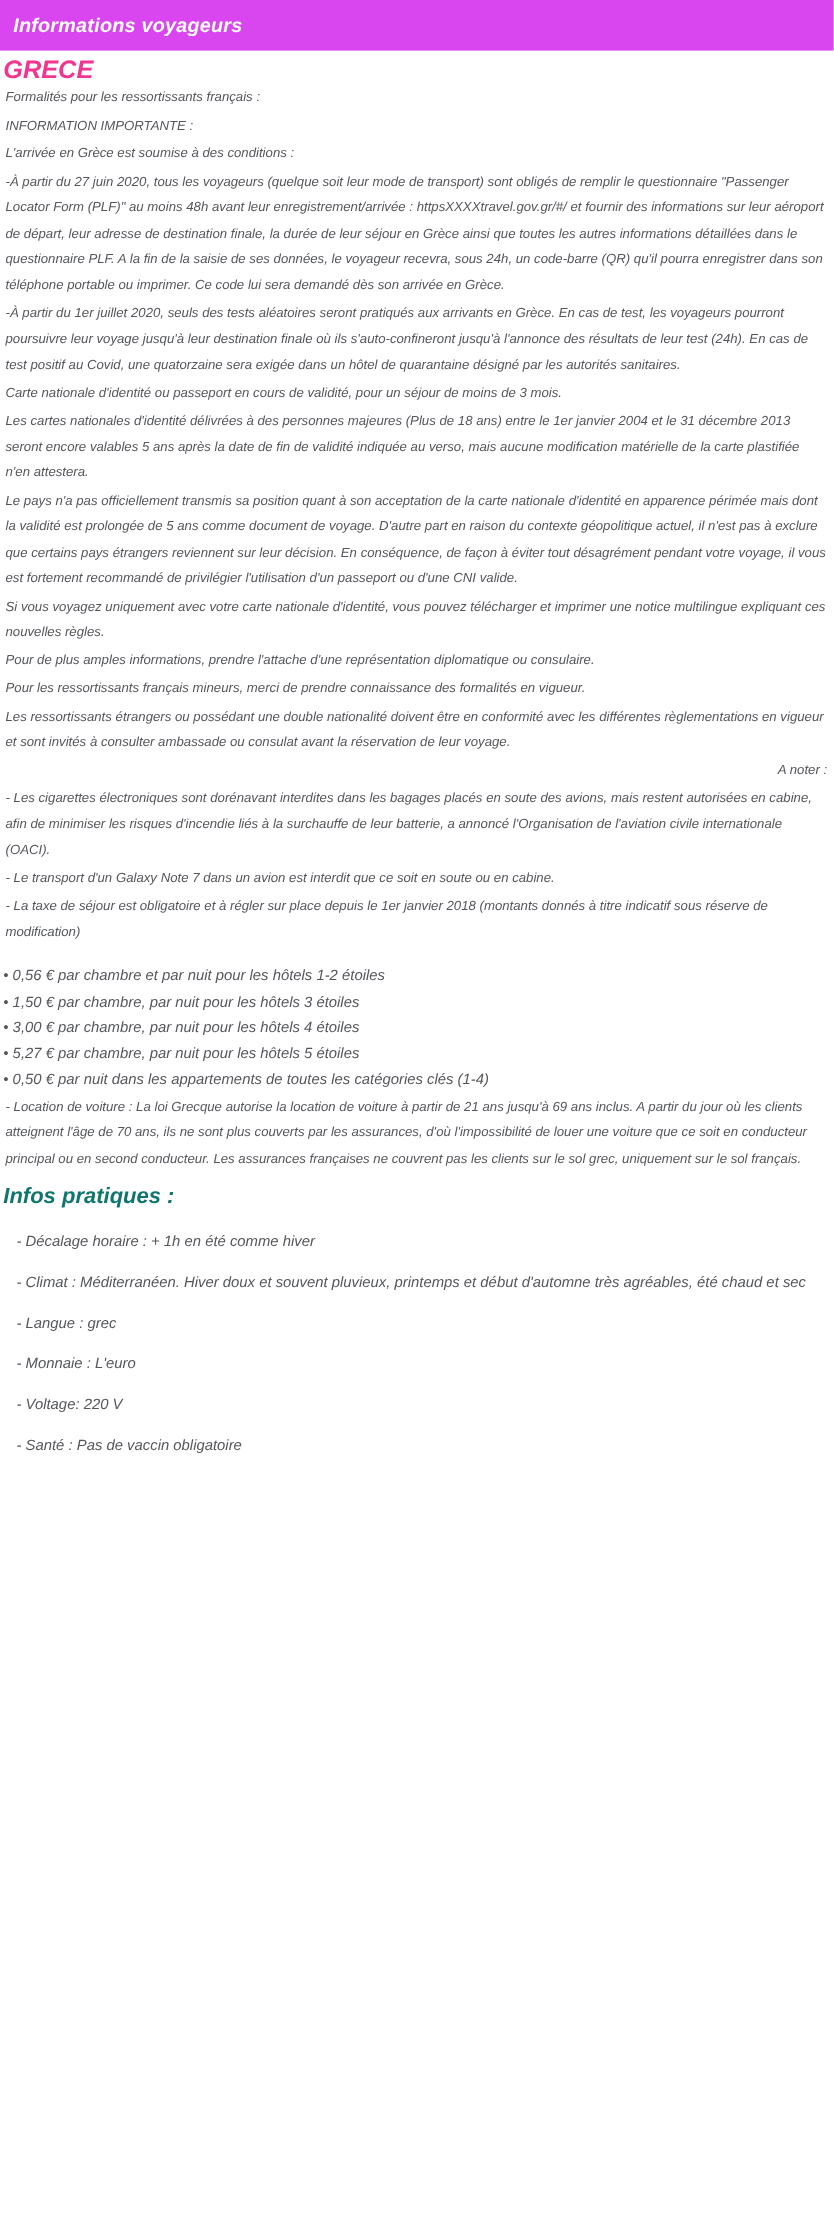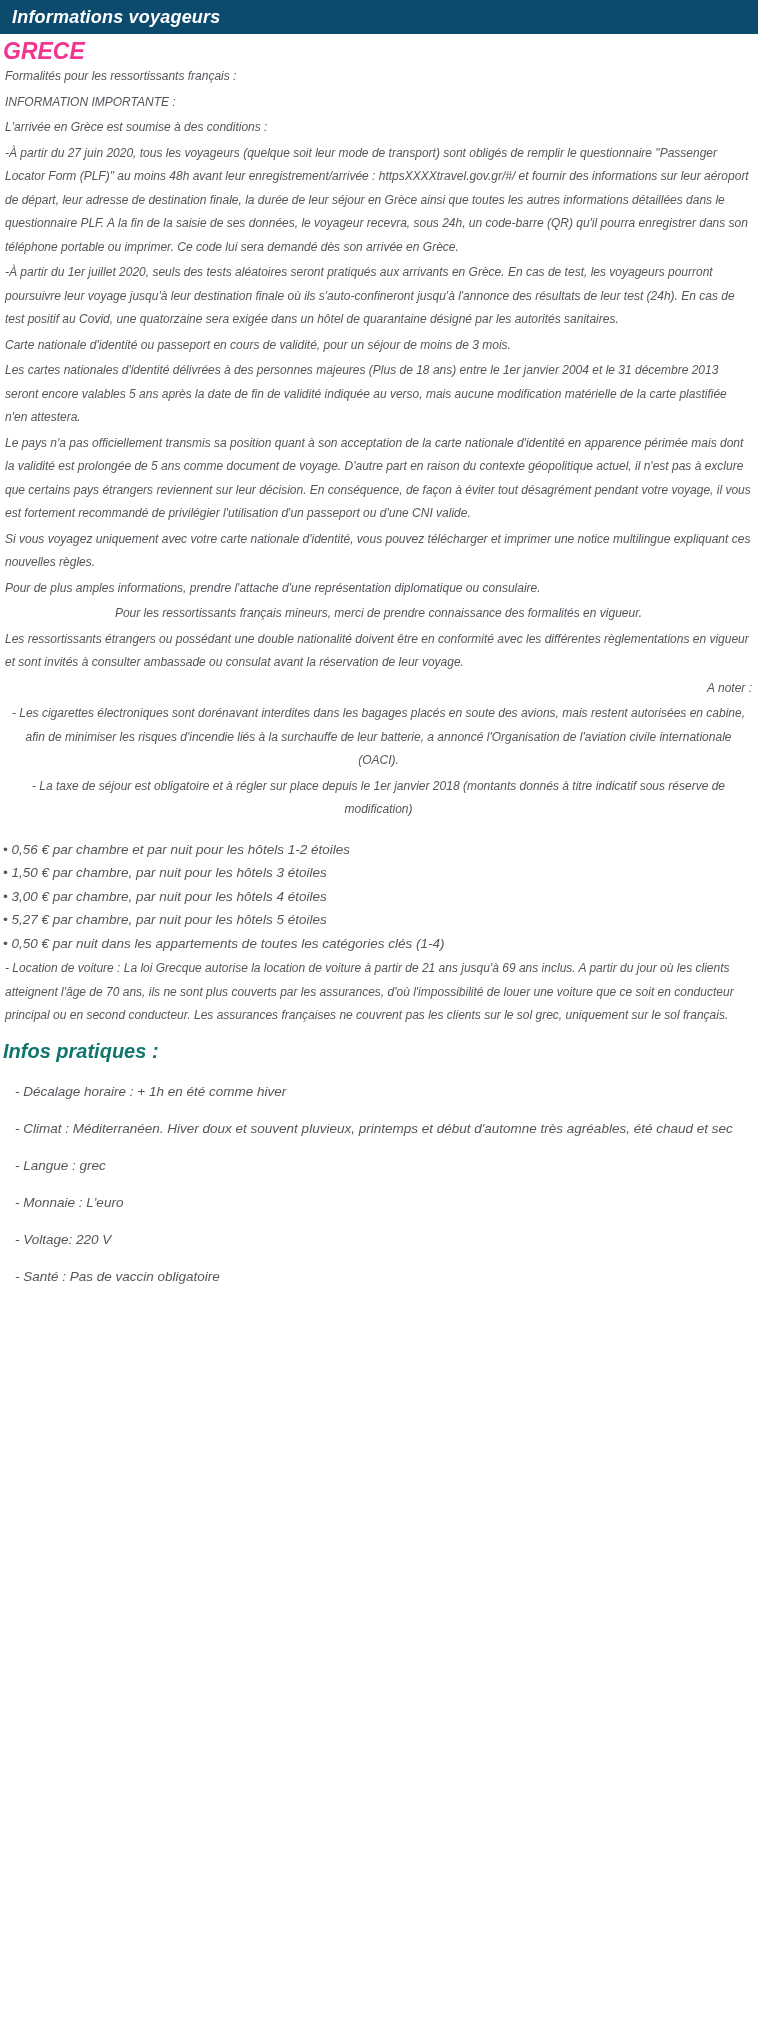--- a/index.html
+++ b/index.html
@@ -4,22 +4,22 @@
 <style>
   html, body { margin: 0; padding: 0; background: #ffffff; }
   body {
     width: 758px;
     font-family: "Liberation Sans", sans-serif;
     font-style: italic;
     color: #54565b;
     -webkit-font-smoothing: antialiased;
   }
   .topbar {
-    background: #0c4a6e;
-    height: 34px;
+    background: #d946ef;
+    height: 46px;
     display: flex;
     align-items: center;
     padding-left: 12px;
     box-sizing: border-box;
   }
   .topbar-title {
     color: #ffffff;
     font-size: 18px;
     font-weight: 700;
     font-style: italic;
@@ -54,21 +54,21 @@
   .bullets p { margin: 0; font-size: 13.5px; line-height: 23.5px; }
   .infos-list { margin-top: 17px; }
   .infos-list p { margin: 12px; font-size: 13.5px; line-height: 25px; }
   
   .mt34 { margin-top: 34px; }
   .mt52 { margin-top: 52px; }
   .mt43 { margin-top: 43px; }
   .mt70 { margin-top: 70px; }
   .mt23 { margin-top: 23px; }
   .mt58 { margin-top: 58px; }
-  .mt56 { margin-top: 56px; text-align: center; }
+  .mt56 { margin-top: 56px; }
   .mt38 { margin-top: 38px; }
   .mt98 { margin-top: 98px; text-align: right; }
   .mt57 { margin-top: 57px; }
   .mt59 { margin-top: 59px; }
 </style>
 </head>
 <body>
 
 <div class="topbar">
   <span class="topbar-title">Informations voyageurs</span>
@@ -89,20 +89,21 @@
   <p class="body-p">Les cartes nationales d'identité délivrées à des personnes majeures (Plus de 18 ans) entre le 1er janvier 2004 et le 31 décembre 2013 seront encore valables 5 ans après la date de fin de validité indiquée au verso, mais aucune modification matérielle de la carte plastifiée n'en attestera.</p>
   <p class="body-p">Le pays n'a pas officiellement transmis sa position quant à son acceptation de la carte nationale d'identité en apparence périmée mais dont la validité est prolongée de 5 ans comme document de voyage. D'autre part en raison du contexte géopolitique actuel, il n'est pas à exclure que certains pays étrangers reviennent sur leur décision. En conséquence, de façon à éviter tout désagrément pendant votre voyage, il vous est fortement recommandé de privilégier l'utilisation d'un passeport ou d'une CNI valide.</p>
 
   <p class="body-p mt23">Si vous voyagez uniquement avec votre carte nationale d'identité, vous pouvez télécharger et imprimer une notice multilingue expliquant ces nouvelles règles.</p>
   <p class="body-p mt58">Pour de plus amples informations, prendre l'attache d'une représentation diplomatique ou consulaire.</p>
   <p class="body-p mt56">Pour les ressortissants français mineurs, merci de prendre connaissance des formalités en vigueur.</p>
   <p class="body-p mt38">Les ressortissants étrangers ou possédant une double nationalité doivent être en conformité avec les différentes règlementations en vigueur et sont invités à consulter ambassade ou consulat avant la réservation de leur voyage.</p>
 
   <p class="body-p mt98">A noter :</p>
   <p class="body-p mt56">- Les cigarettes électroniques sont dorénavant interdites dans les bagages placés en soute des avions, mais restent autorisées en cabine, afin de minimiser les risques d'incendie liés à la surchauffe de leur batterie, a annoncé l'Organisation de l'aviation civile internationale (OACI).</p>
+  <p class="body-p mt57">- Le transport d'un Galaxy Note 7 dans un avion est interdit que ce soit en soute ou en cabine.</p>
   <p class="body-p mt56">- La taxe de séjour est obligatoire et à régler sur place depuis le 1er janvier 2018 (montants donnés à titre indicatif sous réserve de modification)</p>
 
   <div class="bullets">
     <p>• 0,56 € par chambre et par nuit pour les hôtels 1-2 étoiles</p>
     <p>• 1,50 € par chambre, par nuit pour les hôtels 3 étoiles</p>
     <p>• 3,00 € par chambre, par nuit pour les hôtels 4 étoiles</p>
     <p>• 5,27 € par chambre, par nuit pour les hôtels 5 étoiles</p>
     <p>• 0,50 € par nuit dans les appartements de toutes les catégories clés (1-4)</p>
   </div>
 

